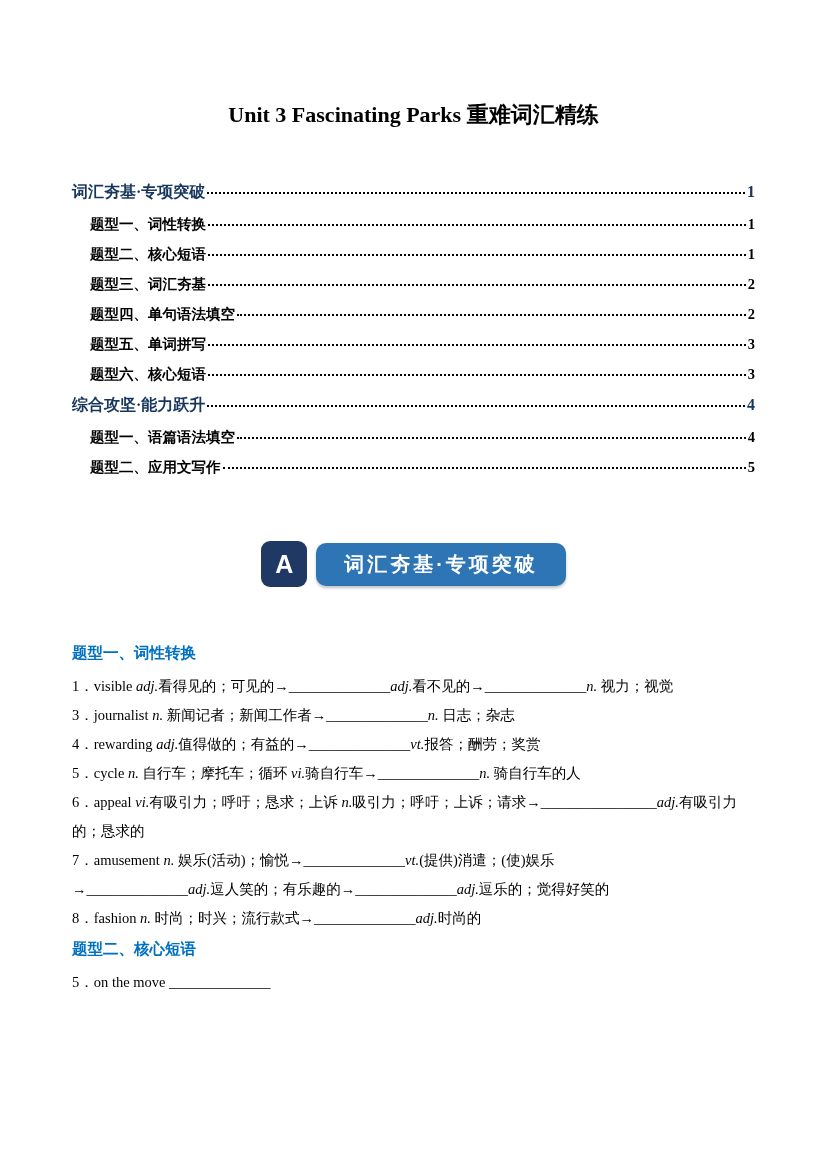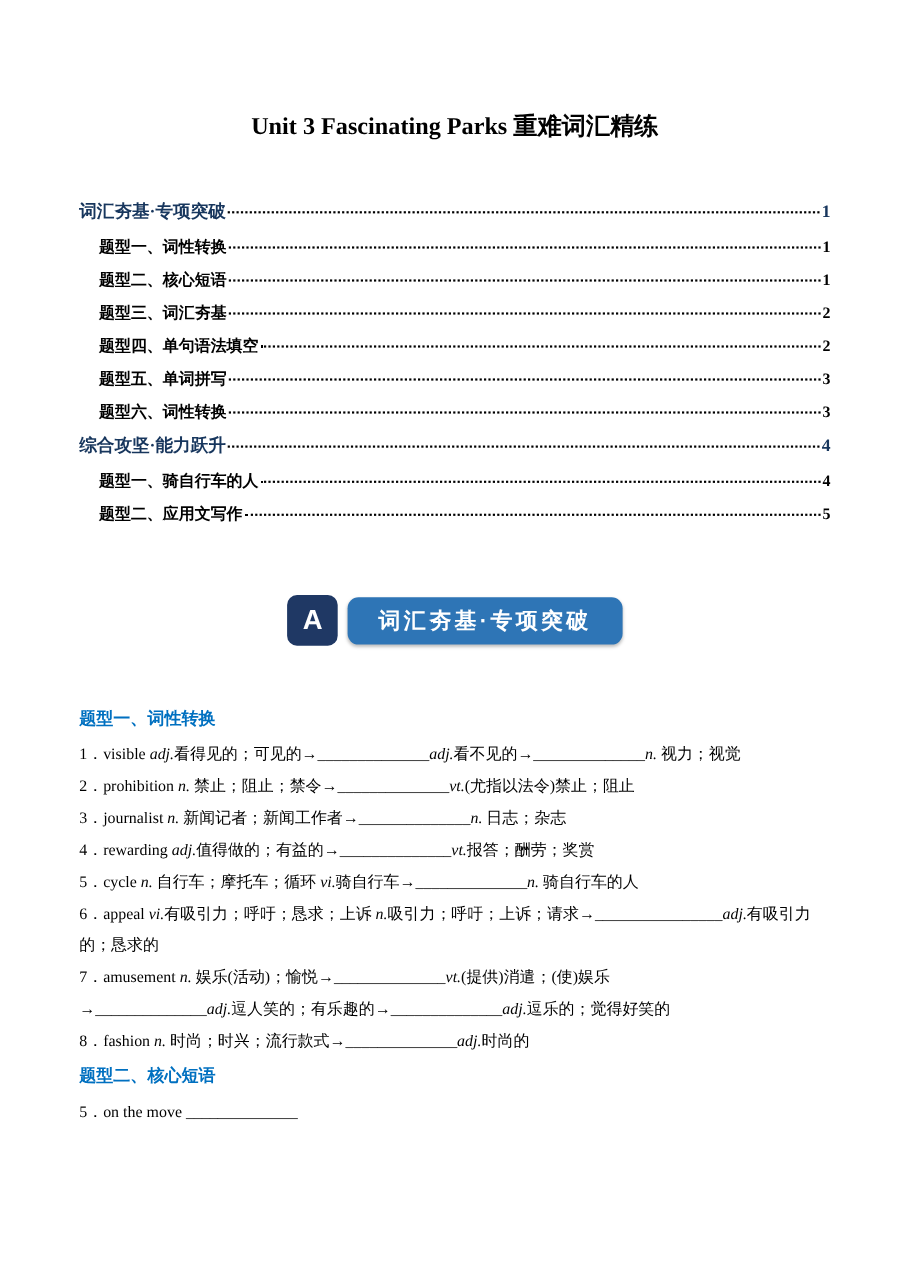--- a/index.html
+++ b/index.html
@@ -124,50 +124,49 @@
         <span class="toc-label">题型四、单句语法填空</span>
         <span class="toc-leader"></span>
         <span class="toc-page">2</span>
       </div>
       <div class="toc-row lvl2">
         <span class="toc-label">题型五、单词拼写</span>
         <span class="toc-leader"></span>
         <span class="toc-page">3</span>
       </div>
       <div class="toc-row lvl2">
-        <span class="toc-label">题型六、词性转换</span>
+        <span class="toc-label">题型六、核心短语</span>
         <span class="toc-leader"></span>
         <span class="toc-page">3</span>
       </div>
       <div class="toc-row lvl1">
         <span class="toc-label">综合攻坚·能力跃升</span>
         <span class="toc-leader"></span>
         <span class="toc-page">4</span>
       </div>
       <div class="toc-row lvl2">
-        <span class="toc-label">题型一、骑自行车的人</span>
+        <span class="toc-label">题型一、语篇语法填空</span>
         <span class="toc-leader"></span>
         <span class="toc-page">4</span>
       </div>
       <div class="toc-row lvl2">
         <span class="toc-label">题型二、应用文写作</span>
         <span class="toc-leader"></span>
         <span class="toc-page">5</span>
       </div>
     </nav>
 
   <div class="badge-wrap">
     <div class="badge-a">A</div>
     <div class="badge-pill">词汇夯基·专项突破</div>
   </div>
 
   <h2 class="sec-heading">题型一、词性转换</h2>
   <div class="vocab-list" id="vocab1">
       <div class="vocab-line">1．visible <i class="pos">adj.</i>看得见的；可见的→______________<i class="pos">adj.</i>看不见的→______________<i class="pos">n.</i> 视力；视觉</div>
-      <div class="vocab-line">2．prohibition <i class="pos">n.</i> 禁止；阻止；禁令→______________<i class="pos">vt.</i>(尤指以法令)禁止；阻止</div>
       <div class="vocab-line">3．journalist <i class="pos">n.</i> 新闻记者；新闻工作者→______________<i class="pos">n.</i> 日志；杂志</div>
       <div class="vocab-line">4．rewarding <i class="pos">adj.</i>值得做的；有益的→______________<i class="pos">vt.</i>报答；酬劳；奖赏</div>
       <div class="vocab-line">5．cycle <i class="pos">n.</i> 自行车；摩托车；循环 <i class="pos">vi.</i>骑自行车→______________<i class="pos">n.</i> 骑自行车的人</div>
       <div class="vocab-line">6．appeal <i class="pos">vi.</i>有吸引力；呼吁；恳求；上诉 <i class="pos">n.</i>吸引力；呼吁；上诉；请求→________________<i class="pos">adj.</i>有吸引力的；恳求的</div>
       <div class="vocab-line">7．amusement <i class="pos">n.</i> 娱乐(活动)；愉悦→______________<i class="pos">vt.</i>(提供)消遣；(使)娱乐
 →______________<i class="pos">adj.</i>逗人笑的；有乐趣的→______________<i class="pos">adj.</i>逗乐的；觉得好笑的</div>
       <div class="vocab-line">8．fashion <i class="pos">n.</i> 时尚；时兴；流行款式→______________<i class="pos">adj.</i>时尚的</div>
     </div>
 
   <h2 class="sec-heading">题型二、核心短语</h2>

